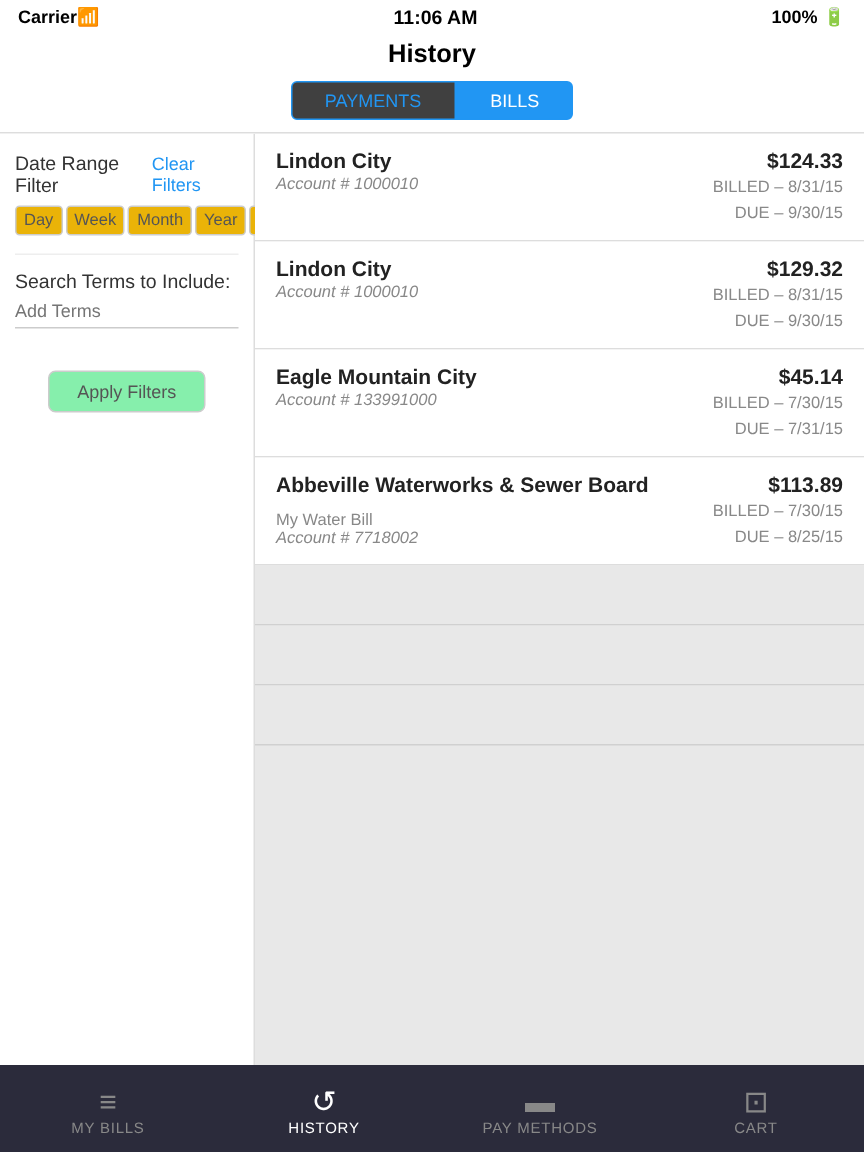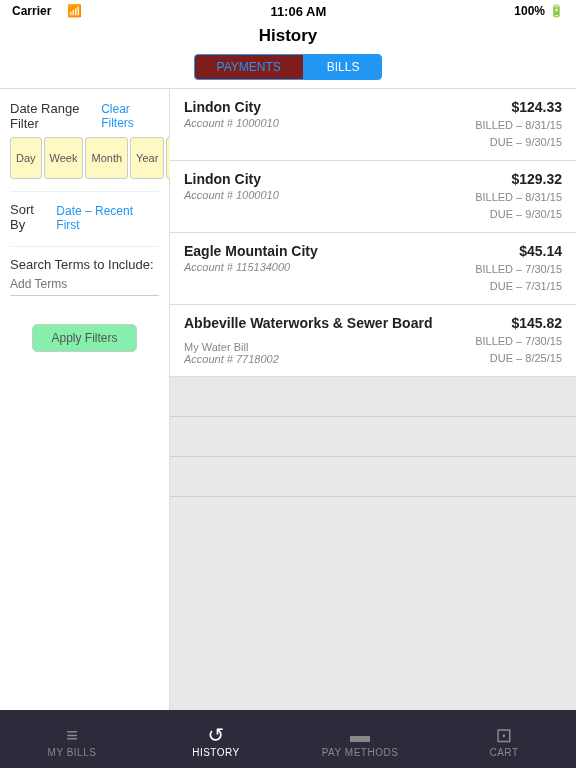--- a/index.html
+++ b/index.html
@@ -17,21 +17,21 @@
     .status-bar {
       background: #fff;
       display: flex;
       justify-content: space-between;
       align-items: center;
       padding: 4px 12px;
       font-size: 12px;
       font-weight: 600;
       height: 22px;
     }
-    .status-left { display: flex; align-items: center; gap: 16px; }
+    .status-left { display: flex; align-items: center; gap: 0; }
     .status-right { display: flex; align-items: center; gap: 4px; }
 
     
     .header {
       background: #fff;
       text-align: center;
       padding: 4px 0 8px;
       border-bottom: 1px solid #ddd;
     }
     .header-title {
@@ -44,21 +44,21 @@
       display: flex;
       justify-content: center;
       gap: 0;
     }
     .tab-btn {
       padding: 5px 22px;
       font-size: 12px;
       font-weight: 500;
       border: 1px solid #2196f3;
       cursor: pointer;
-      background: #7f1d1d;
+      background: #404040;
       color: #2196f3;
     }
     .tab-btn:first-child {
       border-radius: 4px 0 0 4px;
     }
     .tab-btn:last-child {
       border-radius: 0 4px 4px 0;
     }
     .tab-btn.active {
       background: #2196f3;
@@ -98,24 +98,24 @@
       font-size: 12px;
       color: #2196f3;
       cursor: pointer;
     }
     .date-range-buttons {
       display: flex;
       gap: 2px;
     }
     .date-btn {
       font-size: 11px;
-      padding: 14px 5px;
+      padding: 3px 5px;
       border: 1px solid #ccc;
       border-radius: 3px;
-      background: #fef9c3;
+      background: #eab308;
       color: #555;
       cursor: pointer;
     }
     .sort-section {
       border-top: 1px solid #eee;
       padding-top: 10px;
     }
     .sort-label {
       font-size: 13px;
       font-weight: 500;
@@ -281,26 +281,20 @@
       </div>
       <div class="date-range-buttons">
         <button class="date-btn">Day</button>
         <button class="date-btn">Week</button>
         <button class="date-btn">Month</button>
         <button class="date-btn">Year</button>
         <button class="date-btn">Custom</button>
       </div>
     </div>
 
-    <div class="sort-section">
-      <div style="display:flex; gap:4px; align-items:center;">
-        <span class="sort-label">Sort By</span>
-        <span class="sort-value">Date – Recent First</span>
-      </div>
-    </div>
 
     <div class="search-section">
       <div class="search-label">Search Terms to Include:</div>
       <input class="search-input" type="text" placeholder="Add Terms" style="">
     </div>
 
     <div class="apply-btn-wrapper">
       <button class="apply-btn">Apply Filters</button>
     </div>
   </div>
@@ -334,32 +328,32 @@
         </div>
       </div>
     </div>
 
     <div class="bill-item">
       <div class="bill-row-top">
         <span class="bill-name">Eagle Mountain City</span>
         <span class="bill-amount">$45.14</span>
       </div>
       <div class="bill-row-bottom">
-        <span class="bill-sub-left">Account # 115134000</span>
+        <span class="bill-sub-left">Account # 133991000</span>
         <div class="bill-sub-right">
           <div>BILLED – 7/30/15</div>
           <div>DUE – 7/31/15</div>
         </div>
       </div>
     </div>
 
     <div class="bill-item">
       <div class="bill-row-top">
         <span class="bill-name">Abbeville Waterworks &amp; Sewer Board</span>
-        <span class="bill-amount">$145.82</span>
+        <span class="bill-amount">$113.89</span>
       </div>
       <div class="bill-row-bottom">
         <div>
           <div class="bill-sub-name">My Water Bill</div>
           <div class="bill-sub-left">Account # 7718002</div>
         </div>
         <div class="bill-sub-right">
           <div>BILLED – 7/30/15</div>
           <div>DUE – 8/25/15</div>
         </div>

